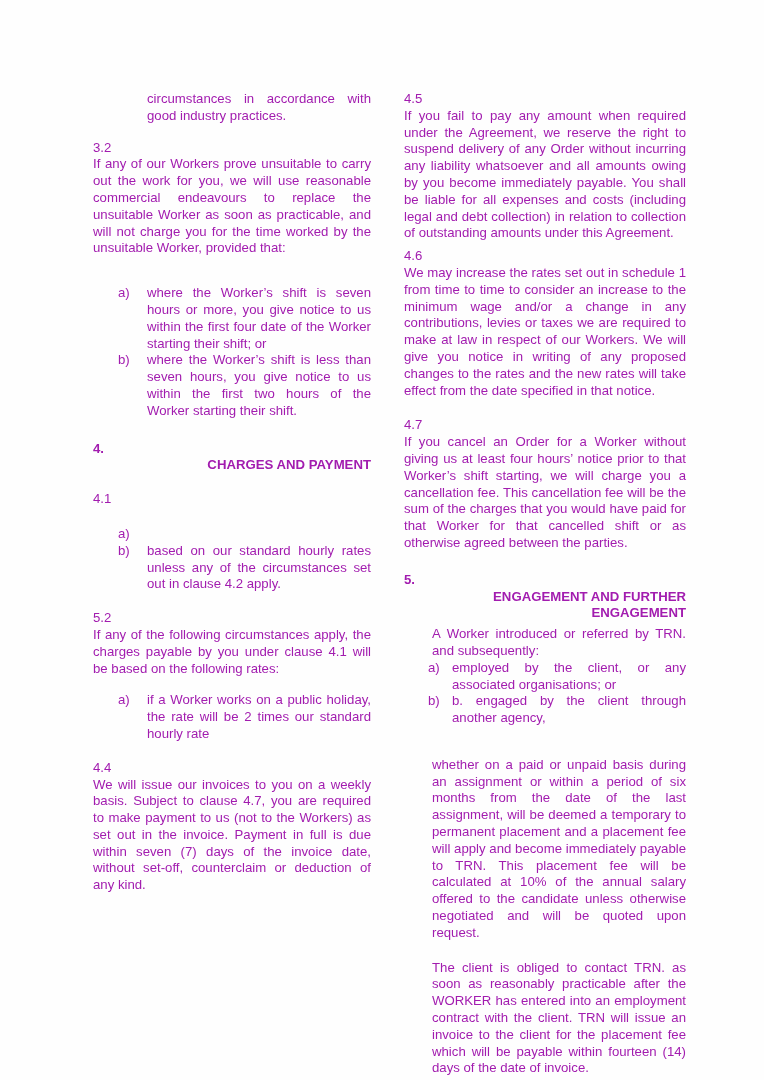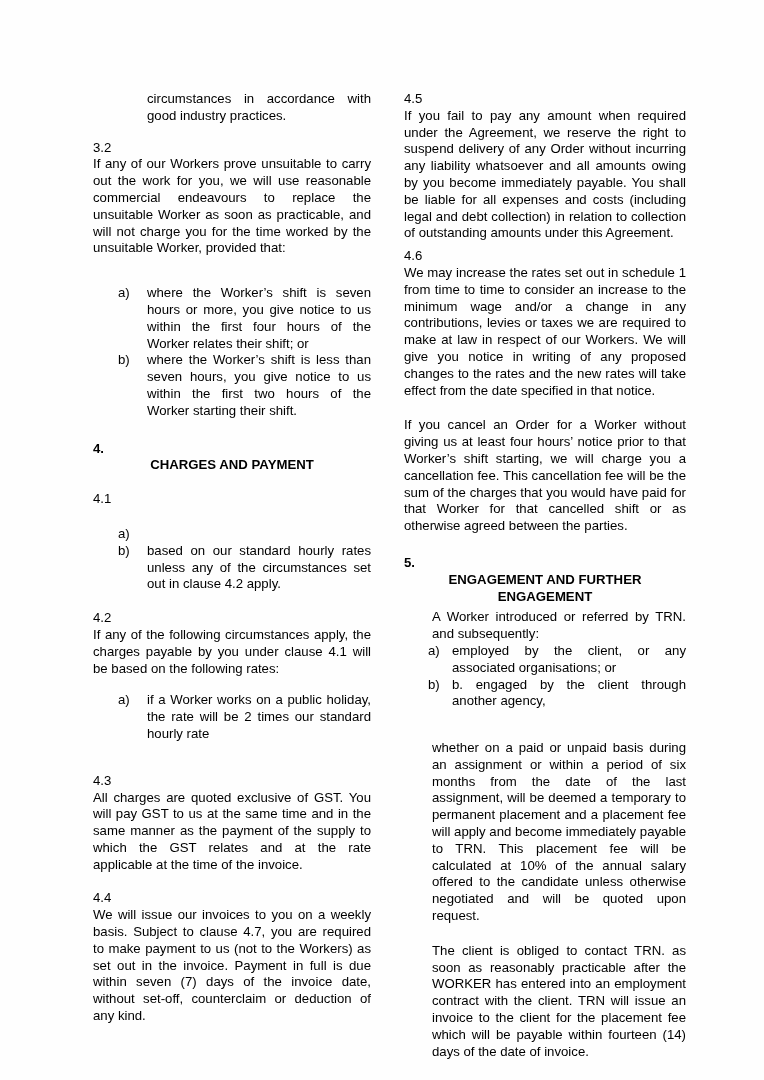--- a/index.html
+++ b/index.html
@@ -8,21 +8,21 @@
     background: #ffffff;
   }
   .page {
     position: relative;
     width: 764px;
     height: 1080px;
     background: #fefefe;
     font-family: "Liberation Sans", sans-serif;
     font-size: 13.2px;
     line-height: 16.8px;
-    color: #000000;
+    color: #a21caf;
     overflow: hidden;
     box-sizing: border-box;
   }
   .columns {
     display: flex;
     box-sizing: border-box;
     padding: 91px 78px 0 93px;
     gap: 33px;
   }
   .col-left  { width: 278px; flex-shrink: 0; }
@@ -46,21 +46,21 @@
   .clause .num {
     width: 28px;
     flex-shrink: 0;
   }
   .clause .ctext {
     flex: 1;
     text-align: justify;
   }
 
   .heading { font-weight: bold; }
-  .heading .ctext { text-align: center; }
+  .heading .ctext { text-align: right; }
 
   .continuation {
     margin-left: 54px;
     text-align: justify;
   }
 
   .sublist { margin-left: 25px; }
   .item { display: flex; }
   .item .letter {
     width: 29px;
@@ -90,21 +90,21 @@
       <div class="block continuation">circumstances in accordance with good industry practices.</div>
 
       <div class="block clause mt-sm">
         <span class="num">3.2</span>
         <span class="ctext">If any of our Workers prove unsuitable to carry out the work for you, we will use reasonable commercial endeavours to replace the unsuitable Worker as soon as practicable, and will not charge you for the time worked by the unsuitable Worker, provided that:</span>
       </div>
 
       <div class="block sublist mt-lg">
         <div class="item">
           <span class="letter">a)</span>
-          <span class="itext">where the Worker’s shift is seven hours or more, you give notice to us within the first four hours of the Worker relates their shift; or</span>
+          <span class="itext">where the Worker’s shift is seven hours or more, you give notice to us within the first four date of the Worker starting their shift; or</span>
         </div>
         <div class="item">
           <span class="letter">b)</span>
           <span class="itext">where the Worker’s shift is less than seven hours, you give notice to us within the first two hours of the Worker starting their shift.</span>
         </div>
       </div>
 
       <div class="block clause heading mt-h">
         <span class="num">4.</span>
         <span class="ctext">CHARGES AND PAYMENT</span>
@@ -118,35 +118,31 @@
         <div class="item">
           <span class="letter">a)</span>
         </div>
         <div class="item">
           <span class="letter">b)</span>
           <span class="itext">based on our standard hourly rates unless any of the circumstances set out in clause 4.2 apply.</span>
         </div>
       </div>
 
       <div class="block clause">
-        <span class="num">4.2</span>
+        <span class="num">5.2</span>
         <span class="ctext">If any of the following circumstances apply, the charges payable by you under clause 4.1 will be based on the following rates:</span>
       </div>
 
       <div class="block sublist mt-sm">
         <div class="item">
           <span class="letter">a)</span>
           <span class="itext">if a Worker works on a public holiday, the rate will be 2 times our standard hourly rate</span>
         </div>
       </div>
 
-      <div class="block clause mt-19">
-        <span class="num">4.3</span>
-        <span class="ctext">All charges are quoted exclusive of GST. You will pay GST to us at the same time and in the same manner as the payment of the supply to which the GST relates and at the rate applicable at the time of the invoice.</span>
-      </div>
 
       <div class="block clause">
         <span class="num">4.4</span>
         <span class="ctext">We will issue our invoices to you on a weekly basis. Subject to clause 4.7, you are required to make payment to us (not to the Workers) as set out in the invoice. Payment in full is due within seven (7) days of the invoice date, without set-off, counterclaim or deduction of any kind.</span>
       </div>
 
     </div>
 
     <div class="col-right">
 
@@ -154,20 +150,21 @@
         <span class="num">4.5</span>
         <span class="ctext">If you fail to pay any amount when required under the Agreement, we reserve the right to suspend delivery of any Order without incurring any liability whatsoever and all amounts owing by you become immediately payable. You shall be liable for all expenses and costs (including legal and debt collection) in relation to collection of outstanding amounts under this Agreement.</span>
       </div>
 
       <div class="block clause mt-22">
         <span class="num">4.6</span>
         <span class="ctext">We may increase the rates set out in schedule 1 from time to time to consider an increase to the minimum wage and/or a change in any contributions, levies or taxes we are required to make at law in respect of our Workers. We will give you notice in writing of any proposed changes to the rates and the new rates will take effect from the date specified in that notice.</span>
       </div>
 
       <div class="block clause mt-18">
+        <span class="num">4.7</span>
         <span class="ctext">If you cancel an Order for a Worker without giving us at least four hours’ notice prior to that Worker’s shift starting, we will charge you a cancellation fee. This cancellation fee will be the sum of the charges that you would have paid for that Worker for that cancelled shift or as otherwise agreed between the parties.</span>
       </div>
 
       <div class="block clause heading mt-20">
         <span class="num">5.</span>
         <span class="ctext">ENGAGEMENT AND FURTHER ENGAGEMENT</span>
       </div>
 
       <div class="block r-par mt-16">A Worker introduced or referred by TRN. and subsequently:</div>
 

